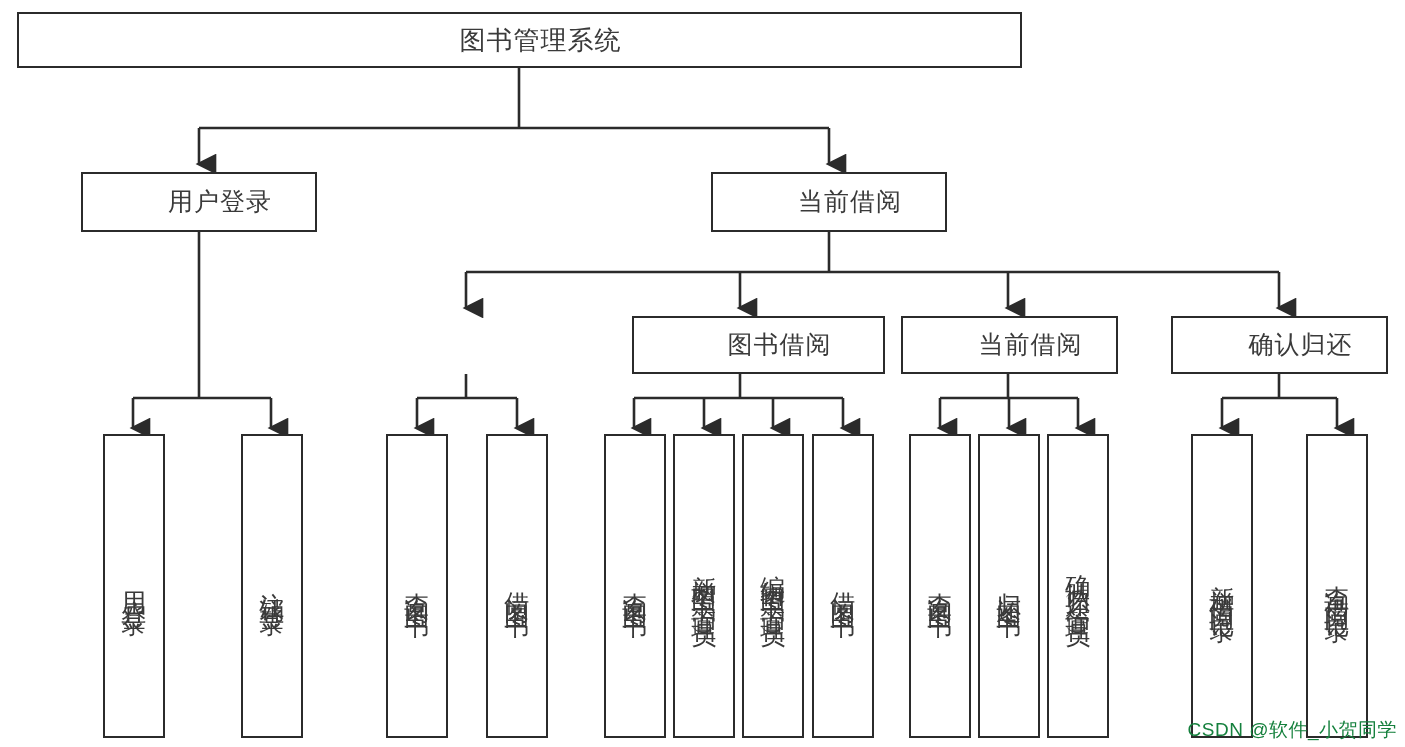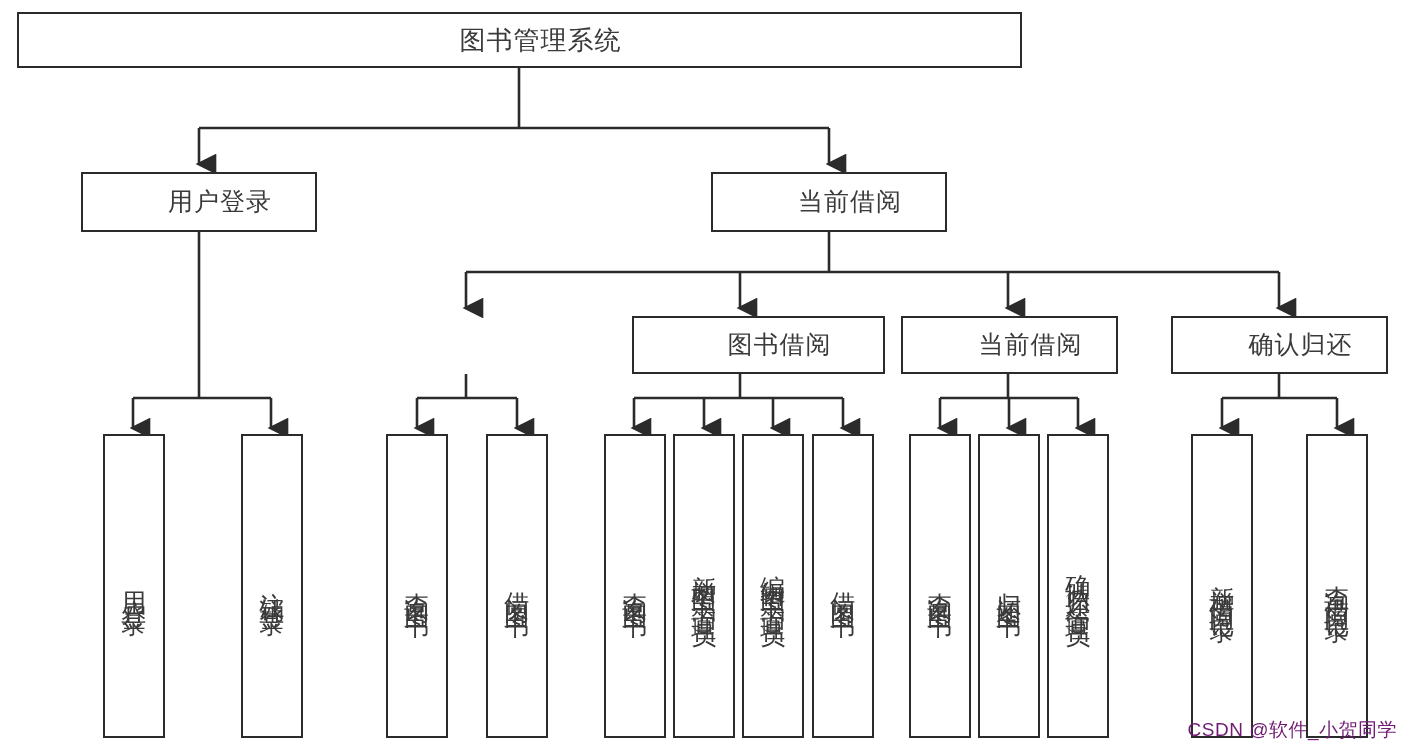--- a/index.html
+++ b/index.html
@@ -57,21 +57,21 @@
     text-align: center;
   }
   #root-node {
     font-size: 26px;
   }
   #watermark {
     position: absolute;
     right: 8px;
     bottom: 4px;
     font-size: 19px;
-    color: #701a75;
+    color: #15803d;
     letter-spacing: 0.5px;
     white-space: nowrap;
     font-family: "Liberation Sans", "DejaVu Sans", sans-serif;
   }
 </style>
 </head>
 <body>
 
 <div id="diagram-root">
 

